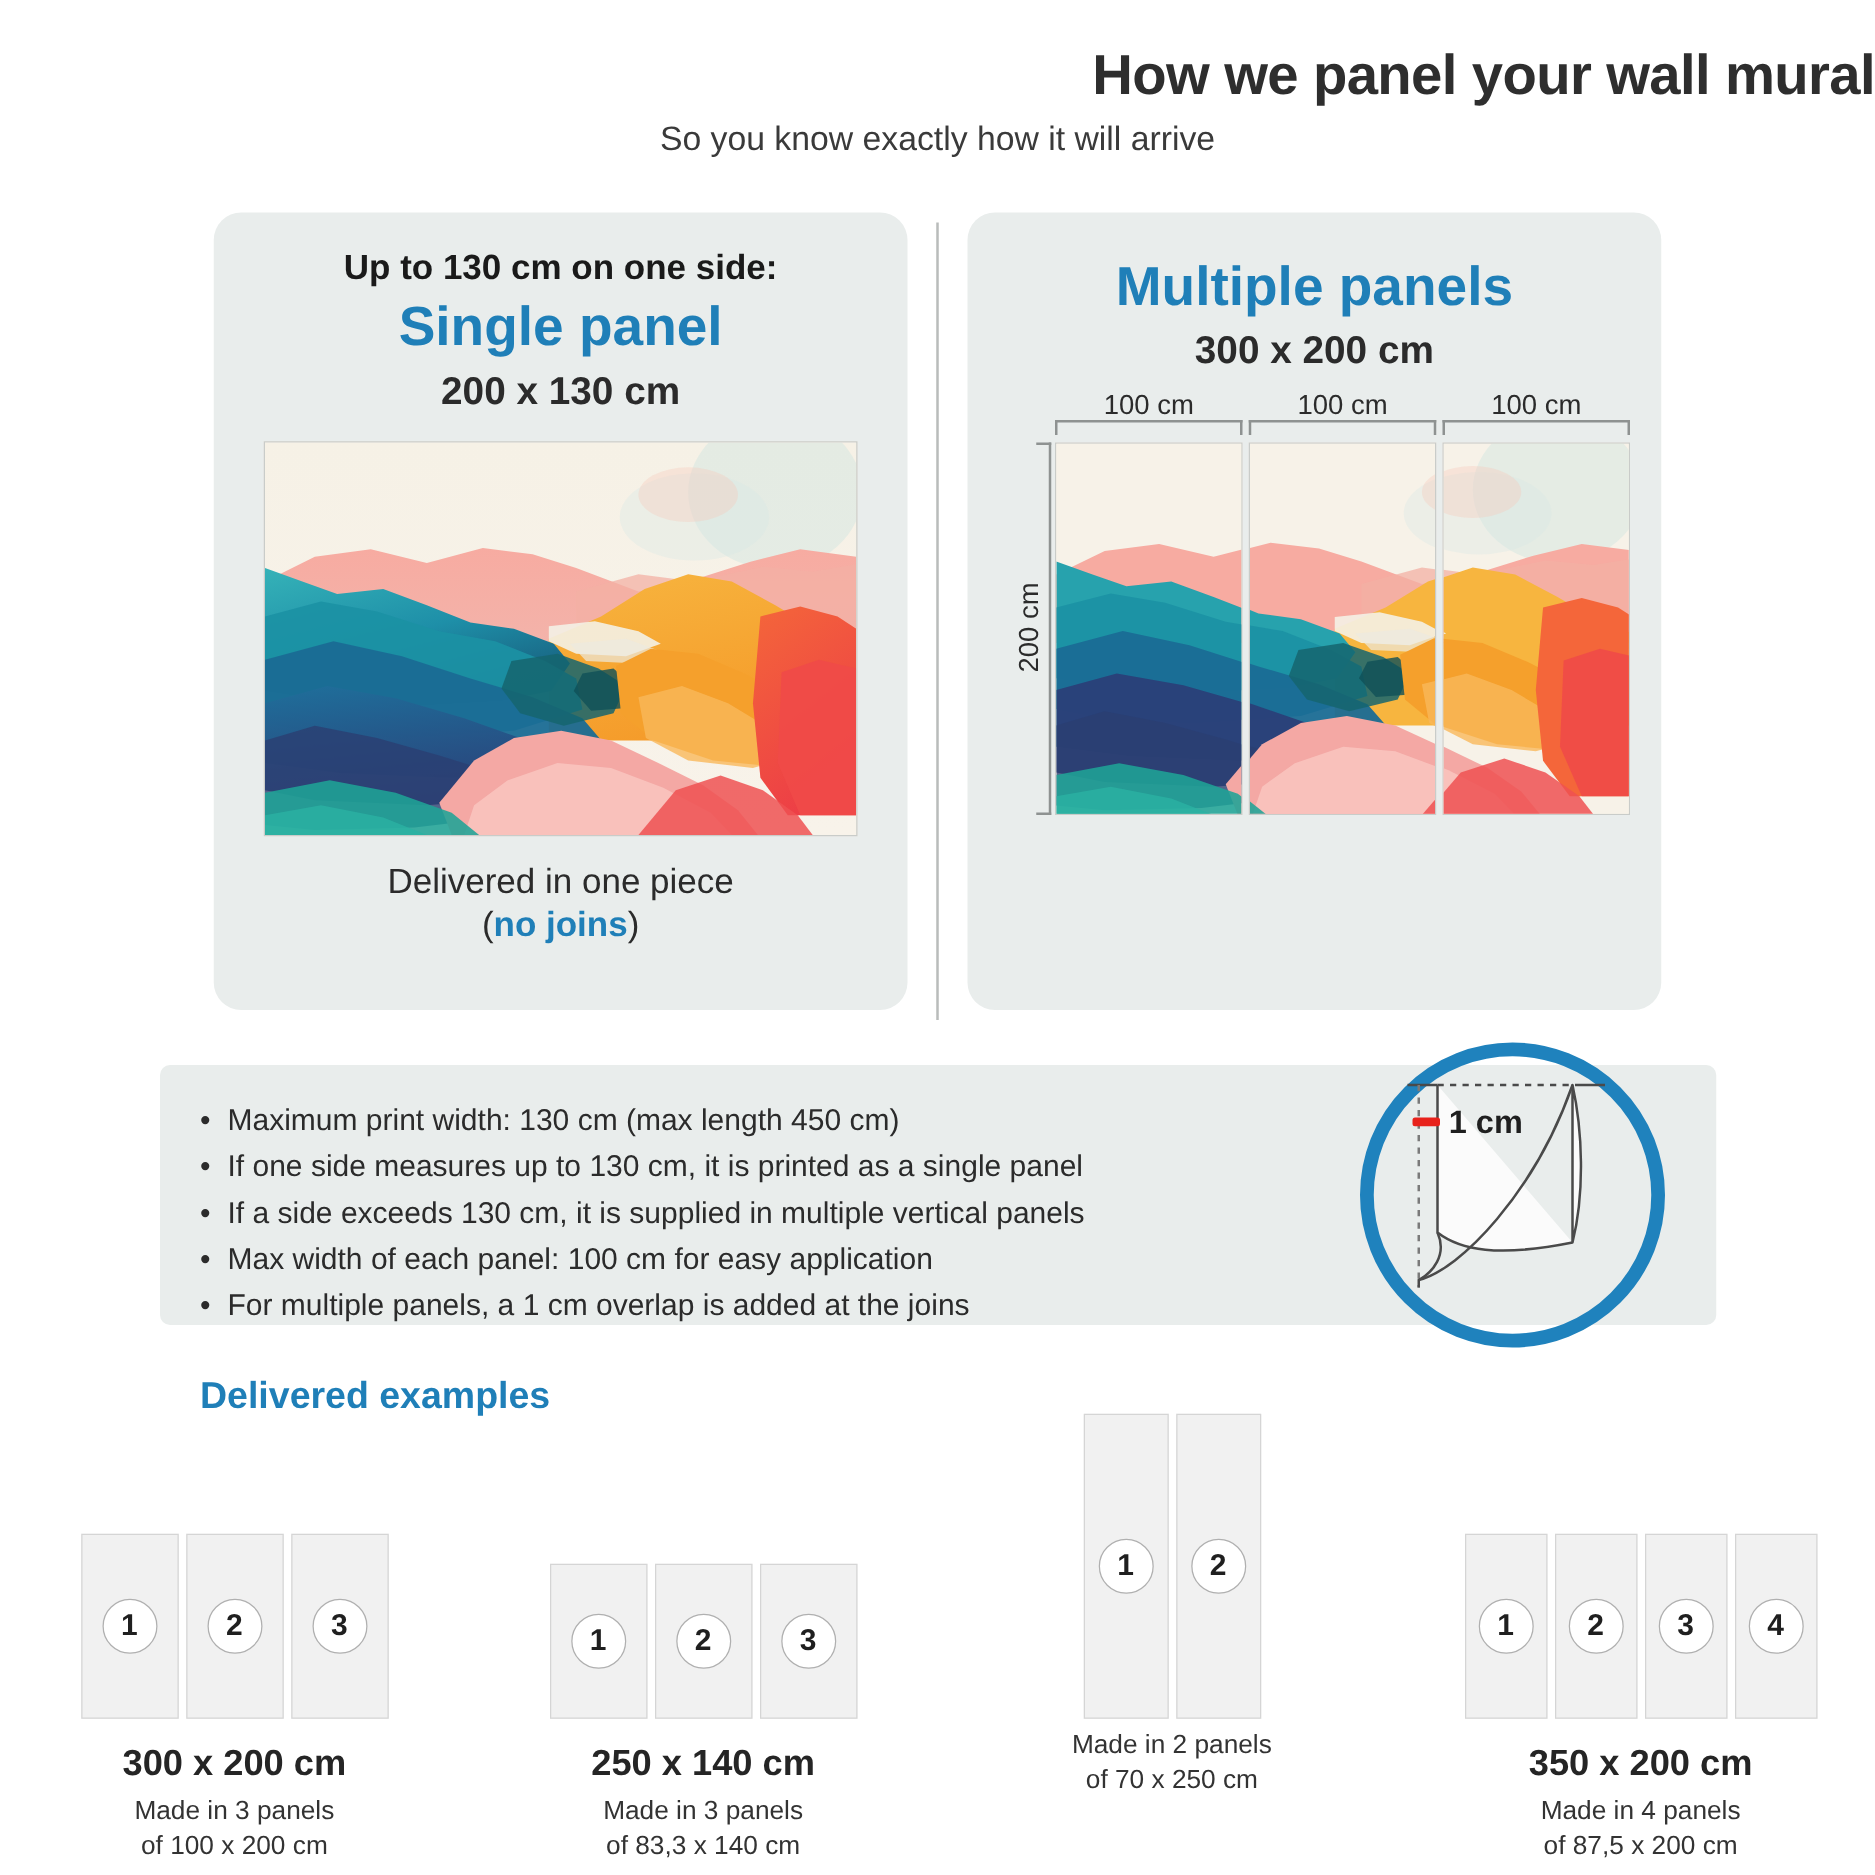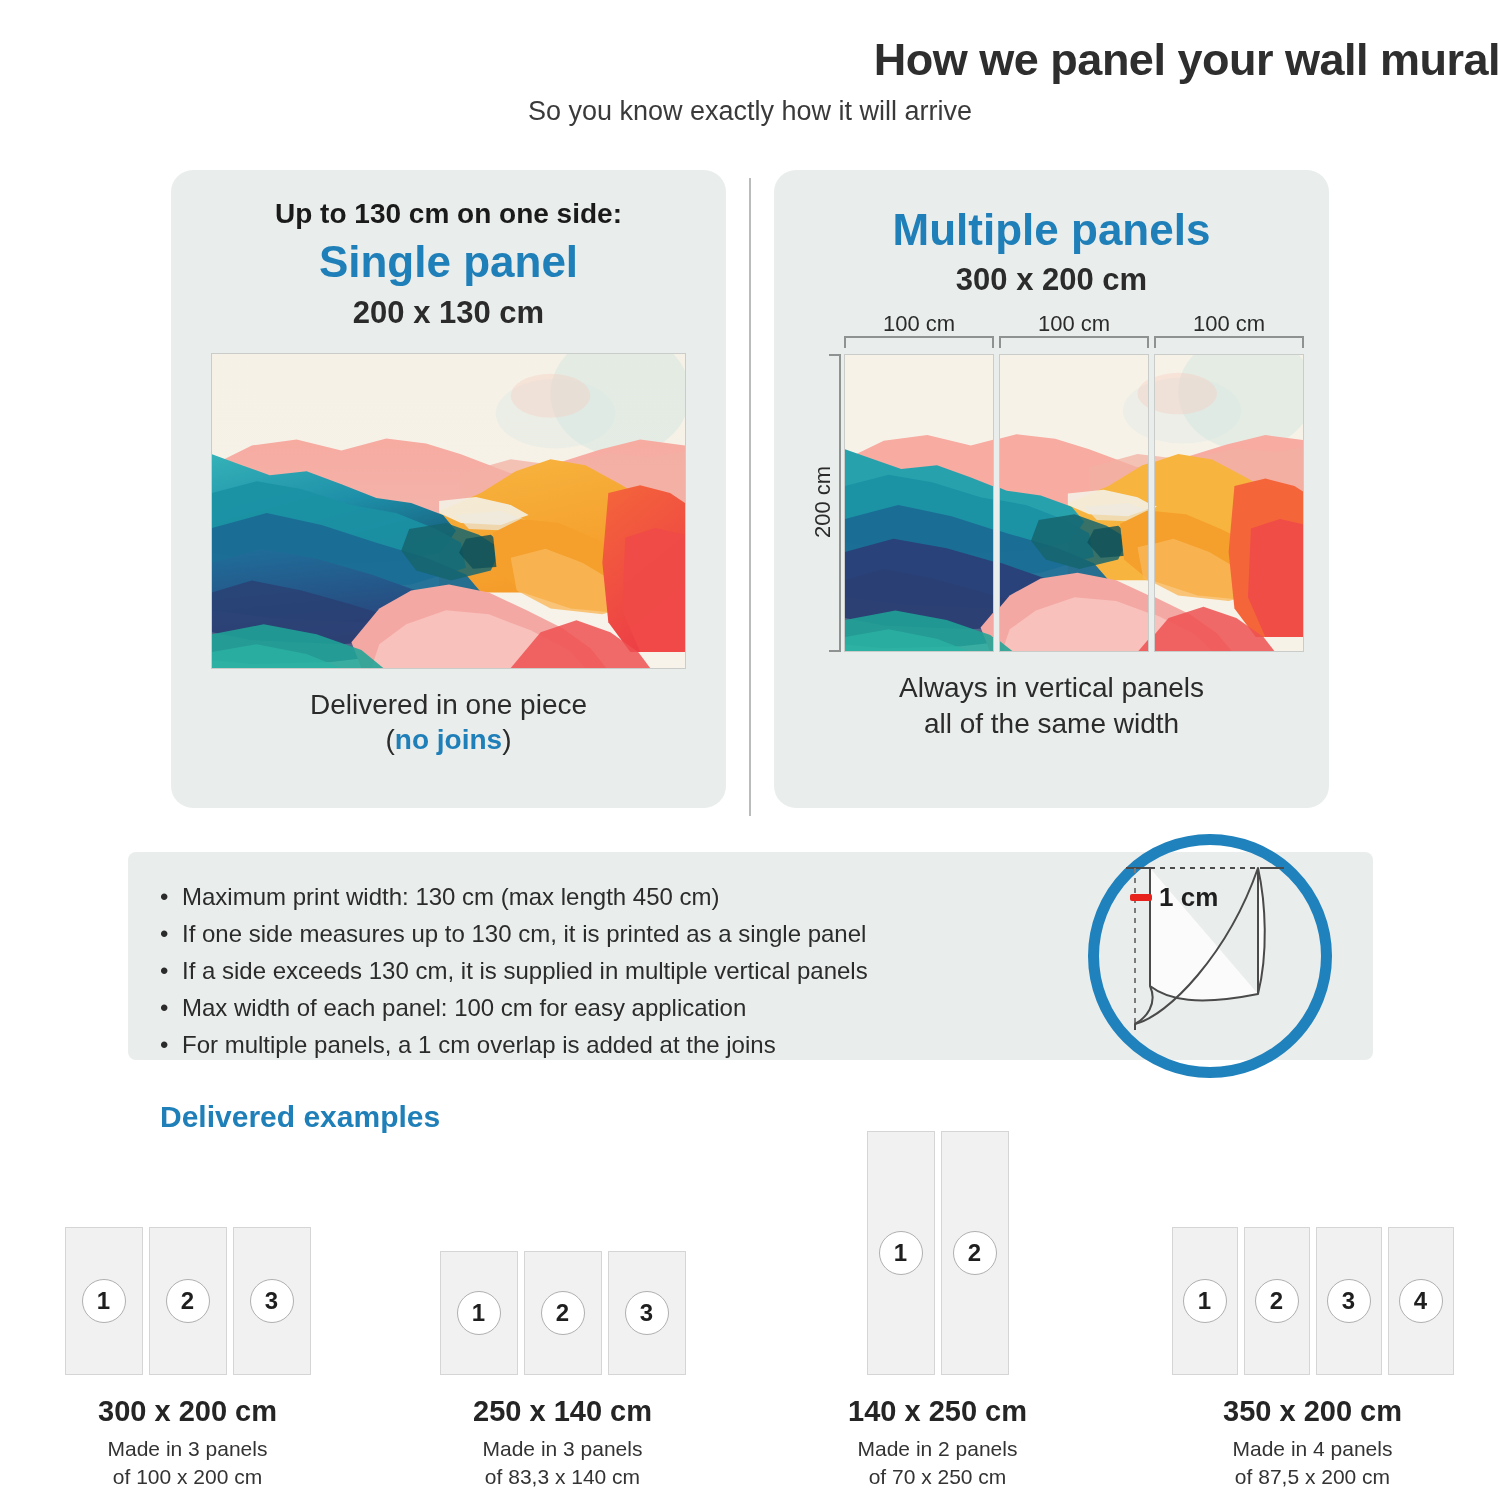--- a/index.html
+++ b/index.html
@@ -366,24 +366,20 @@
         <div class="panel-slice">
           <div class="art-inner" style="left:-306px;">
             <svg width="460" height="298" viewBox="0 0 475 316" preserveAspectRatio="none">
               <use href="#muralart"></use>
             </svg>
           </div>
         </div>
       </div>
     </div>
 
-    <div class="cap-bottom">
-      <span>Always in vertical panels</span><br>
-      <span>all of the same width</span>
-    </div>
   </div>
 </div>
 
 <div class="divider"></div>
 
 <svg width="0" height="0" style="position:absolute" aria-hidden="true">
   <defs>
     <g id="muralart">
       <rect x="0" y="0" width="475" height="316" fill="#f7f2e8"></rect>
       <ellipse cx="410" cy="40" rx="70" ry="62" fill="#cfe4e0" opacity="0.45"></ellipse>
@@ -492,21 +488,20 @@
     <div class="ex-diagram">
       <div class="ex-panels">
         <div class="ex-panel" style="width:68px;height:244px">
             <div class="ex-num">1</div>
           </div>
         <div class="ex-panel" style="width:68px;height:244px">
             <div class="ex-num">2</div>
           </div>
       </div>
     </div>
-    <div class="ex-title">140 x 250 cm</div>
     <div class="ex-sub">
       <span>Made in 2 panels</span><br>
       <span>of 70 x 250 cm</span>
     </div>
   </div>
 
   <div class="example">
     <div class="ex-diagram">
       <div class="ex-panels">
         <div class="ex-panel" style="width:66px;height:148px">

